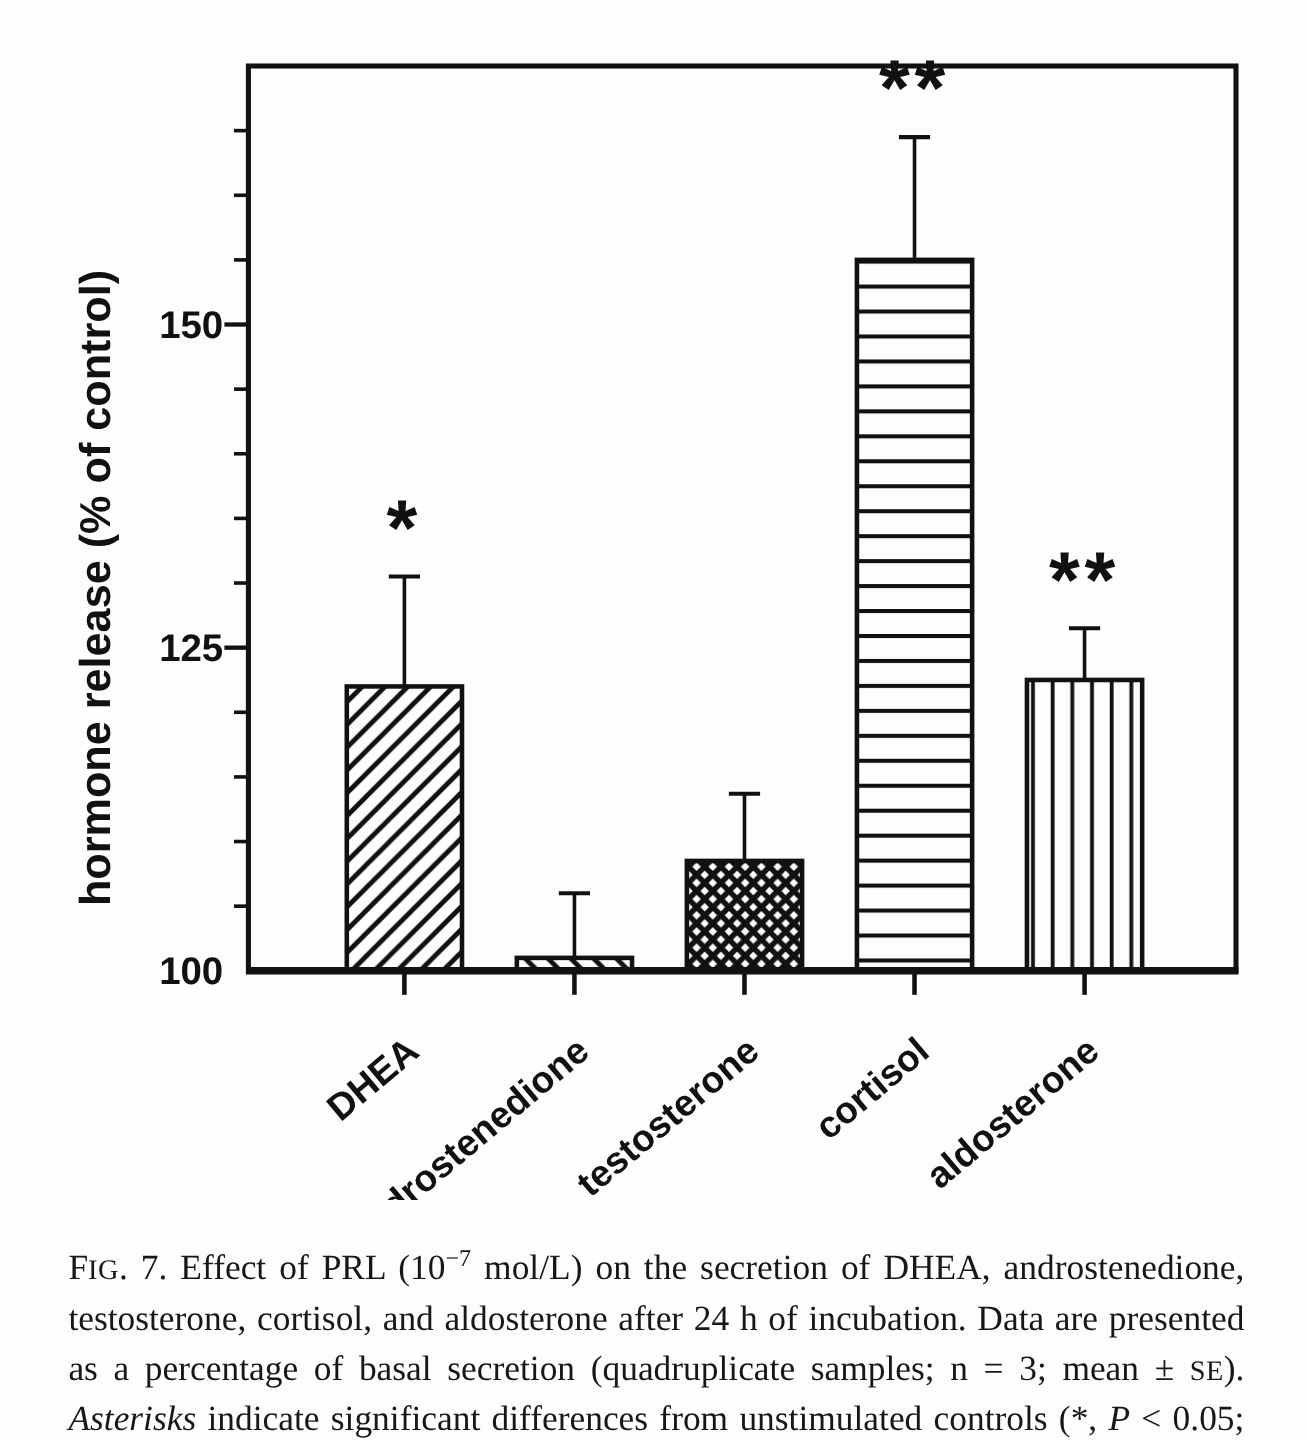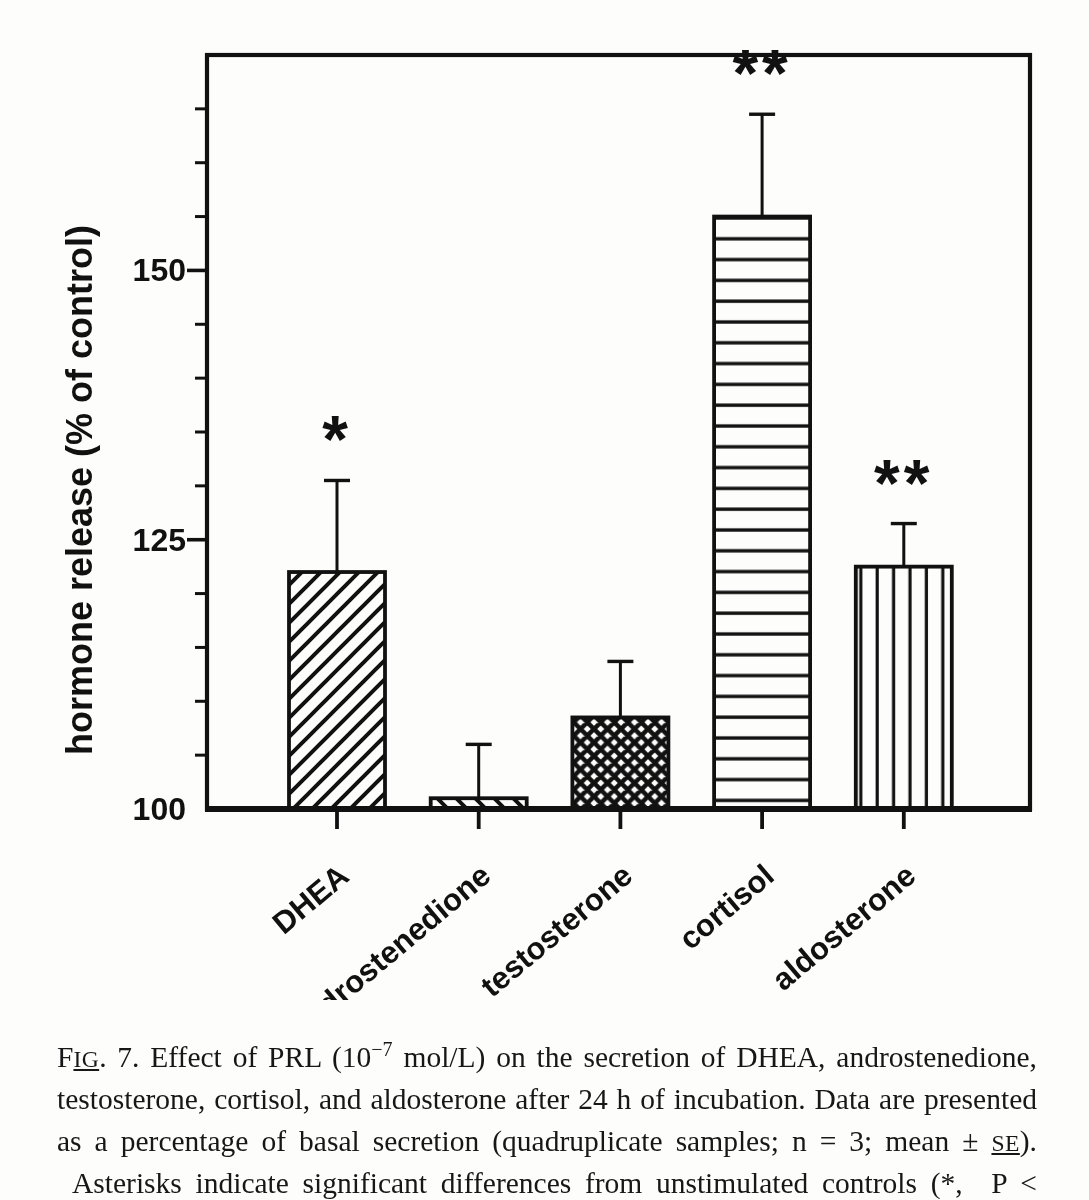--- a/index.html
+++ b/index.html
@@ -14,22 +14,22 @@
   .figure{position:relative;width:1089px;height:1200px;}
   .chart-wrap{position:absolute;left:0;top:0;width:1089px;height:1000px;}
   svg text{fill:#111;}
   .caption{
     position:absolute;left:57px;top:1006px;width:980px;
     font-family:"Liberation Serif", serif;
     font-size:29.5px;line-height:1.43;
     text-align:justify;
     color:#171717;
   }
-  .caption .sc{font-size:0.8em;letter-spacing:0.4px;text-decoration:underline;}
-  .caption .i{margin-left:15px;}
+  .caption .sc{font-size:0.8em;letter-spacing:0.4px;}
+  .caption .i{font-style:italic;}
   .caption .sup{vertical-align:super;font-size:0.68em;line-height:0;}
 </style>
 </head>
 <body>
 
 <div class="figure">
   <div class="chart-wrap">
     <svg id="chart" width="1089" height="1000" viewBox="0 0 1089 1000" xmlns="http://www.w3.org/2000/svg">
         <defs>
     <pattern id="p-diagonal-up" width="19" height="19" patternUnits="userSpaceOnUse">

